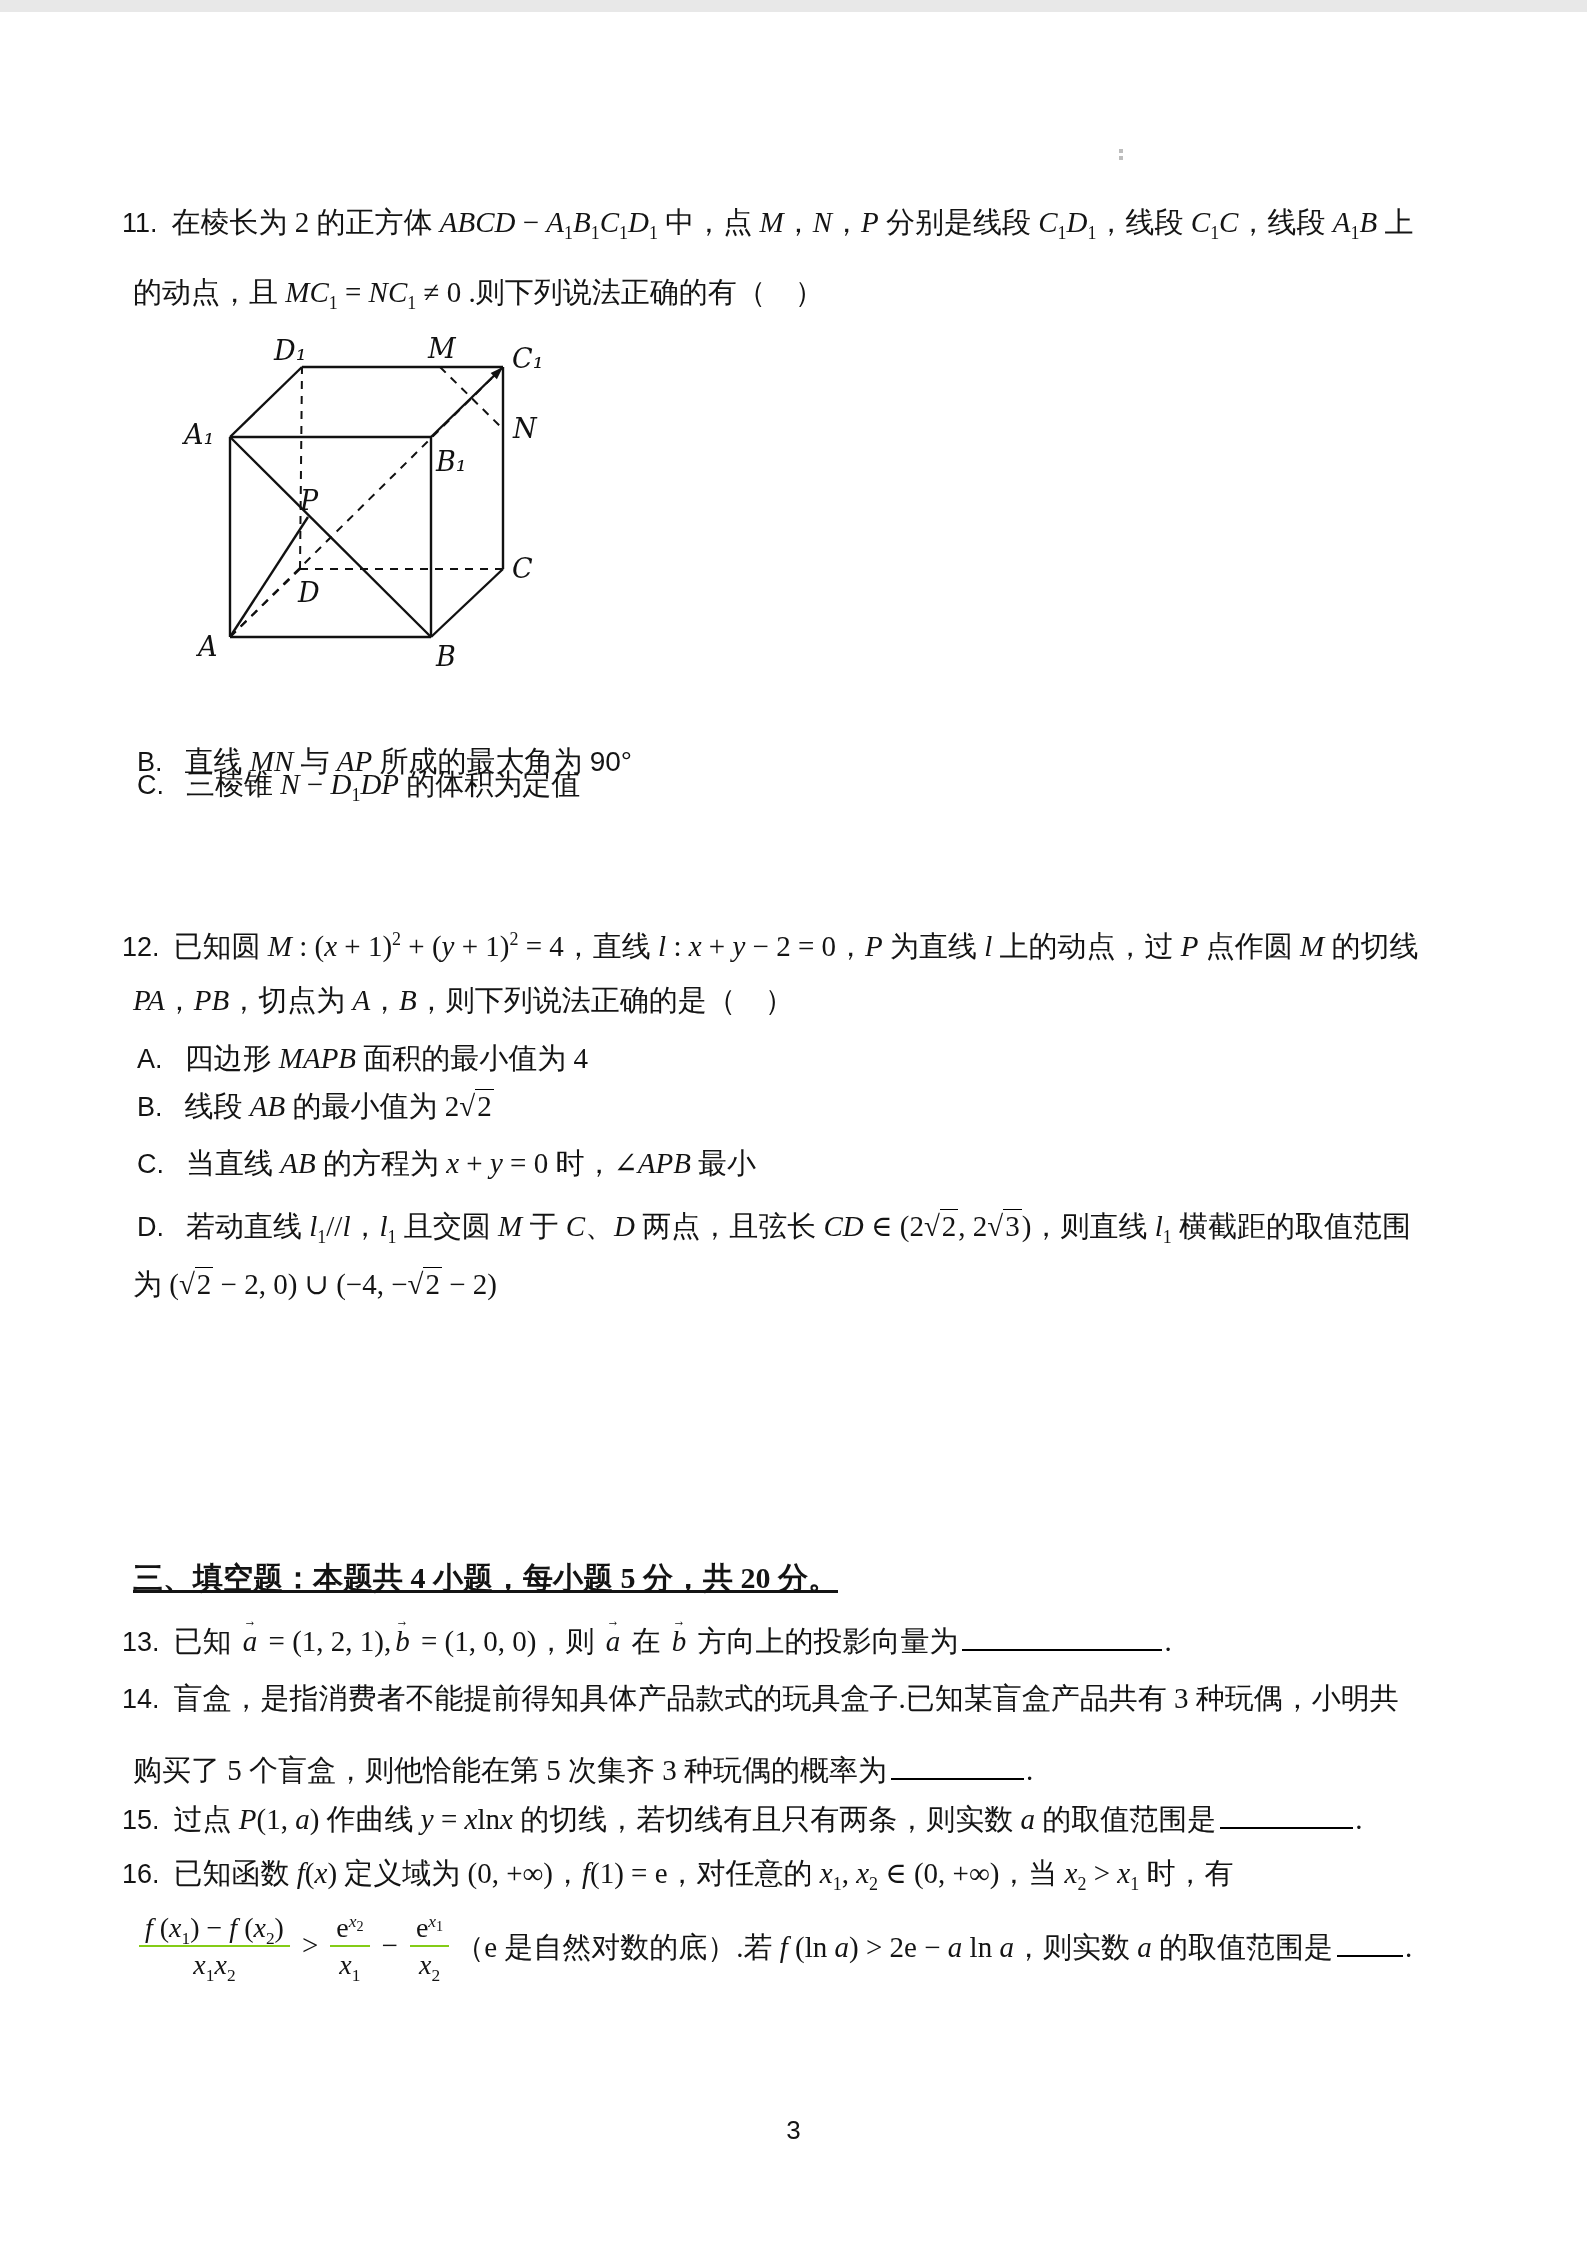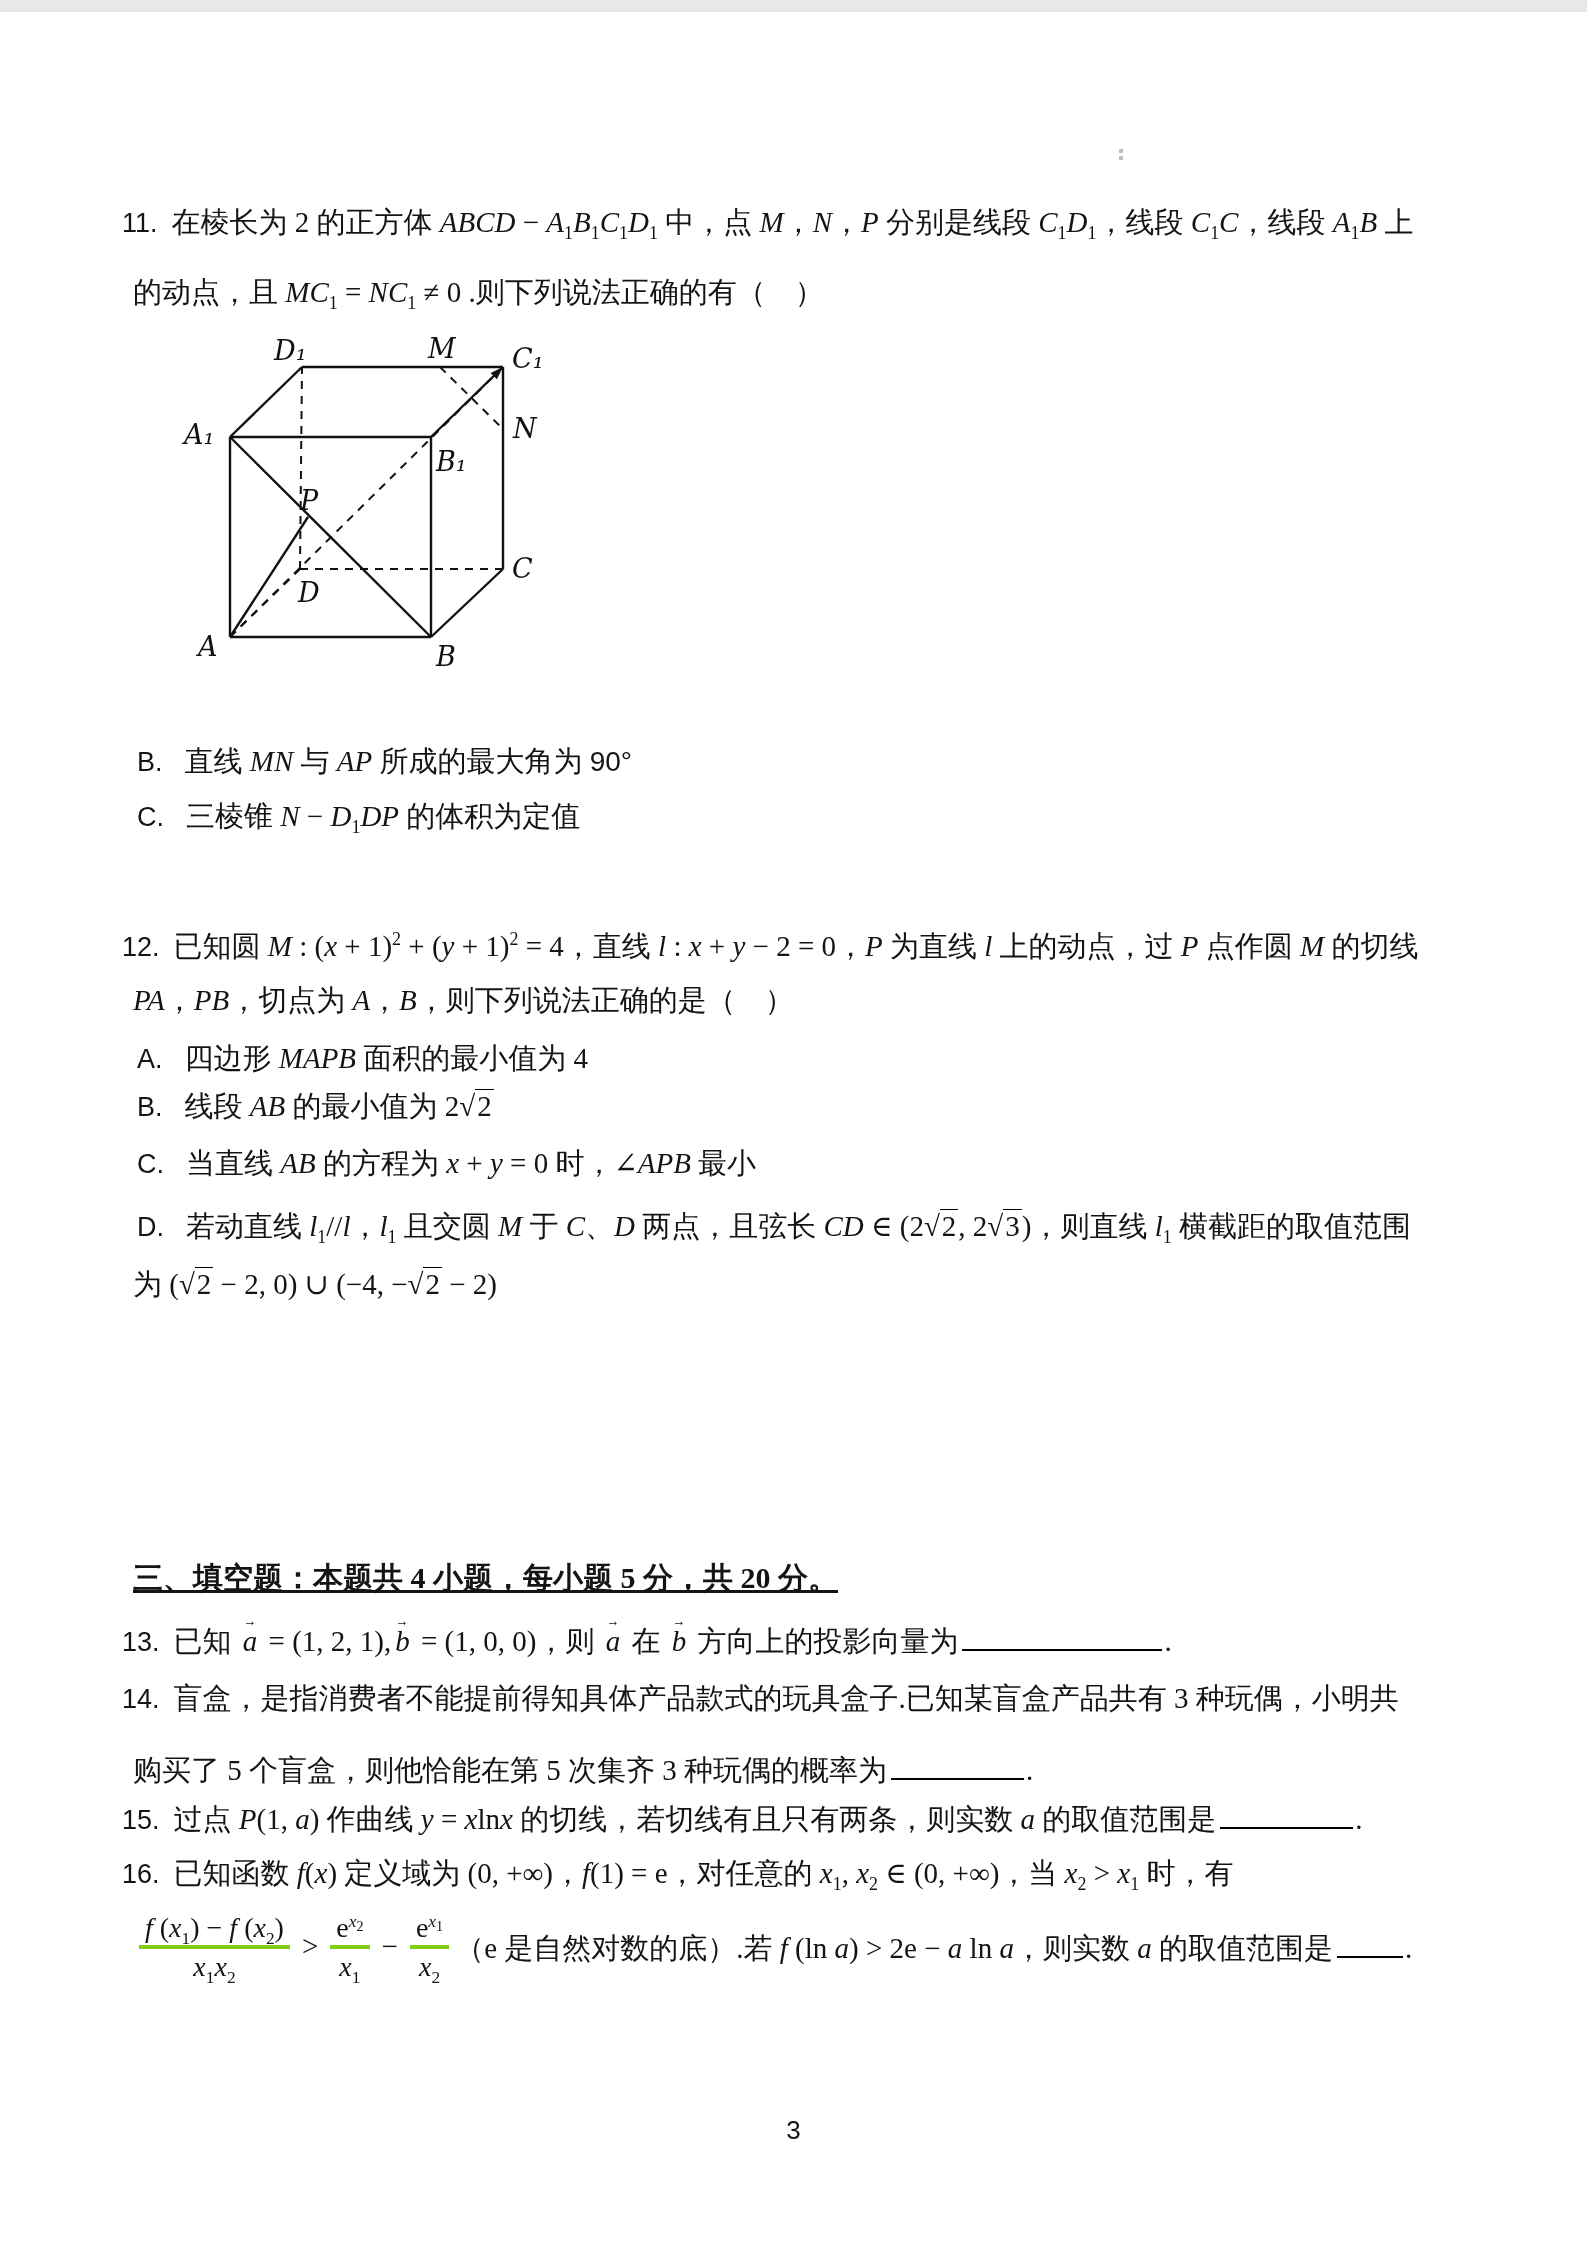--- a/index.html
+++ b/index.html
@@ -49,21 +49,21 @@
   .title-row{
     position:absolute;left:0;width:100%;text-align:center;
     font-weight:bold;font-size:52px;letter-spacing:1px;
   }
   .sec-row{font-weight:bold;font-size:30px;text-decoration:underline;}
   .formula{display:flex;align-items:center;white-space:nowrap;}
   .frac{
     display:inline-flex;flex-direction:column;text-align:center;
     line-height:1.25;margin:0 6px;font-size:28px;
   }
-  .frac .ft{border-bottom:4px solid #84cc16;padding:0 6px;}
+  .frac .ft{border-bottom:2px solid #84cc16;padding:0 6px;}
   .frac .fb{padding:0 6px;}
   .frel{margin:0 6px;}
   .pageno{
     position:absolute;left:0;width:100%;text-align:center;
     font-family:"Liberation Sans",sans-serif;font-size:26px;
   }
   .artifact{
     position:absolute;left:1119px;top:137px;width:4px;height:4px;
     background:#9a9a9a;box-shadow:0 7px 0 #9a9a9a;opacity:.65;
   }
@@ -115,21 +115,21 @@
     <text x="296" y="147">B₁</text>
     <text x="373" y="114">N</text>
     <text x="160" y="186">P</text>
     <text x="158" y="278">D</text>
     <text x="372" y="254">C</text>
     <text x="58" y="332">A</text>
     <text x="296" y="342">B</text>
   </svg>
 
   <div class="row optrow" style="top:731px"><span class="qn">B.</span><span>直线 <i>MN</i> 与 <i>AP</i> 所成的最大角为 <span class="num">90°</span></span></div>
-  <div class="row optrow" style="top:786px"><span class="qn">C.</span><span>三棱锥 <i>N</i> − <i>D</i><sub>1</sub><i>DP</i> 的体积为定值</span></div>
+  <div class="row optrow" style="top:754px"><span class="qn">C.</span><span>三棱锥 <i>N</i> − <i>D</i><sub>1</sub><i>DP</i> 的体积为定值</span></div>
 
   <div class="row qrow" style="top:916px"><span class="qn">12.</span><span>已知圆 <i>M</i> : (<i>x</i> + 1)<sup>2</sup> + (<i>y</i> + 1)<sup>2</sup> = 4，直线 <i>l</i> : <i>x</i> + <i>y</i> − 2 = 0，<i>P</i> 为直线 <i>l</i> 上的动点，过 <i>P</i> 点作圆 <i>M</i> 的切线</span></div>
   <div class="row" style="top:970px"><span><i>PA</i>，<i>PB</i>，切点为 <i>A</i>，<i>B</i>，则下列说法正确的是（　）</span></div>
 
   <div class="row optrow" style="top:1028px"><span class="qn">A.</span><span>四边形 <i>MAPB</i> 面积的最小值为 4</span></div>
   <div class="row optrow" style="top:1076px"><span class="qn">B.</span><span>线段 <i>AB</i> 的最小值为 2<span class="sq">√<span class="r">2</span></span></span></div>
   <div class="row optrow" style="top:1133px"><span class="qn">C.</span><span>当直线 <i>AB</i> 的方程为 <i>x</i> + <i>y</i> = 0 时，∠<i>APB</i> 最小</span></div>
   <div class="row optrow" style="top:1196px"><span class="qn">D.</span><span>若动直线 <i>l</i><sub>1</sub>//<i>l</i>，<i>l</i><sub>1</sub> 且交圆 <i>M</i> 于 <i>C</i>、<i>D</i> 两点，且弦长 <i>CD</i> ∈ (2<span class="sq">√<span class="r">2</span></span>, 2<span class="sq">√<span class="r">3</span></span>)，则直线 <i>l</i><sub>1</sub> 横截距的取值范围</span></div>
   <div class="row" style="top:1254px"><span>为 (<span class="sq">√<span class="r">2</span></span> − 2, 0) ∪ (−4, −<span class="sq">√<span class="r">2</span></span> − 2)</span></div>
 

